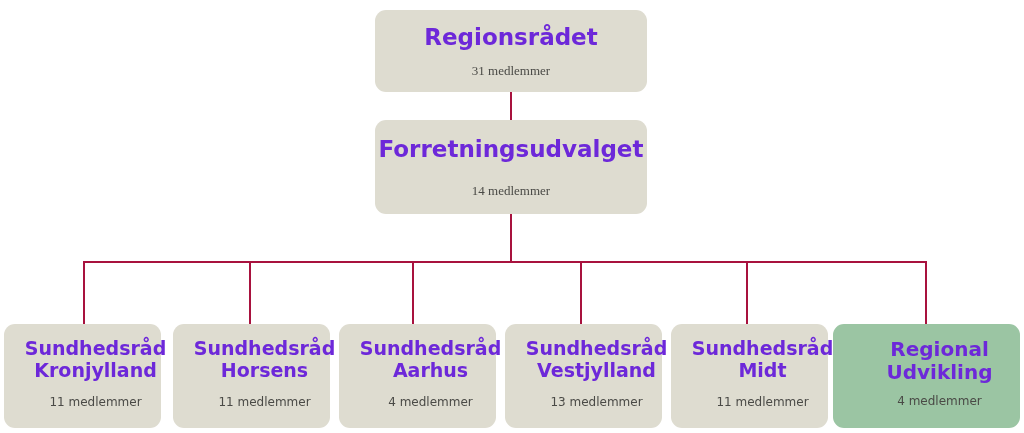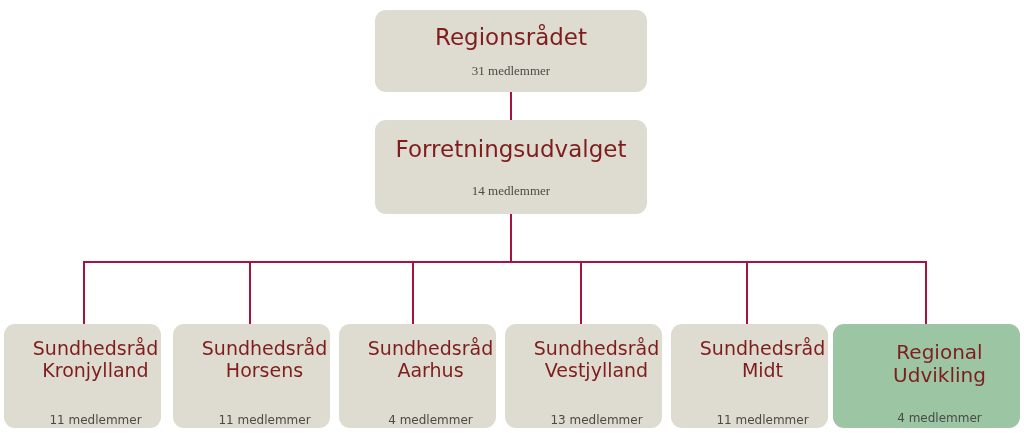--- a/index.html
+++ b/index.html
@@ -22,25 +22,25 @@
   .node {
     position: absolute;
     box-sizing: border-box;
     border-radius: 11px;
     background: #dedcd0;
     display: flex;
     flex-direction: column;
     align-items: center;
     z-index: 2;
   }
-  .node.green { background: #9bc5a3; gap: 14px; }
+  .node.green { background: #9bc5a3; }
 
   .node-title {
-    color: #7f1d1d;
-    font-weight: 400;
+    color: #6d28d9;
+    font-weight: 700;
     text-align: center;
     line-height: 1.14;
     white-space: pre-line;
   }
   .node-sub {
     color: #4a4a46;
     text-align: center;
     line-height: 1.2;
   }
 
@@ -55,30 +55,30 @@
   }
   .node.level-top .node-sub,
   .node.level-mid .node-sub {
     font-size: 13px;
     margin-top: 13px;
     font-family: Liberation Serif, serif;
   }
 
   
   .node.level-leaf {
-    justify-content: center;
+    justify-content: flex-start;
     padding-top: 14px;
     padding-left: 26px;
   }
   .node.level-leaf .node-title {
     font-size: 19px;
   }
   .node.level-leaf .node-sub {
     font-size: 12px;
-    margin-top: 32px;
+    margin-top: 14px;
   }
   .node.level-leaf.green .node-title {
     font-size: 20px;
   }
   .node.level-leaf.green .node-sub {
     margin-top: 10px;
   }
 
   
   .conn {

